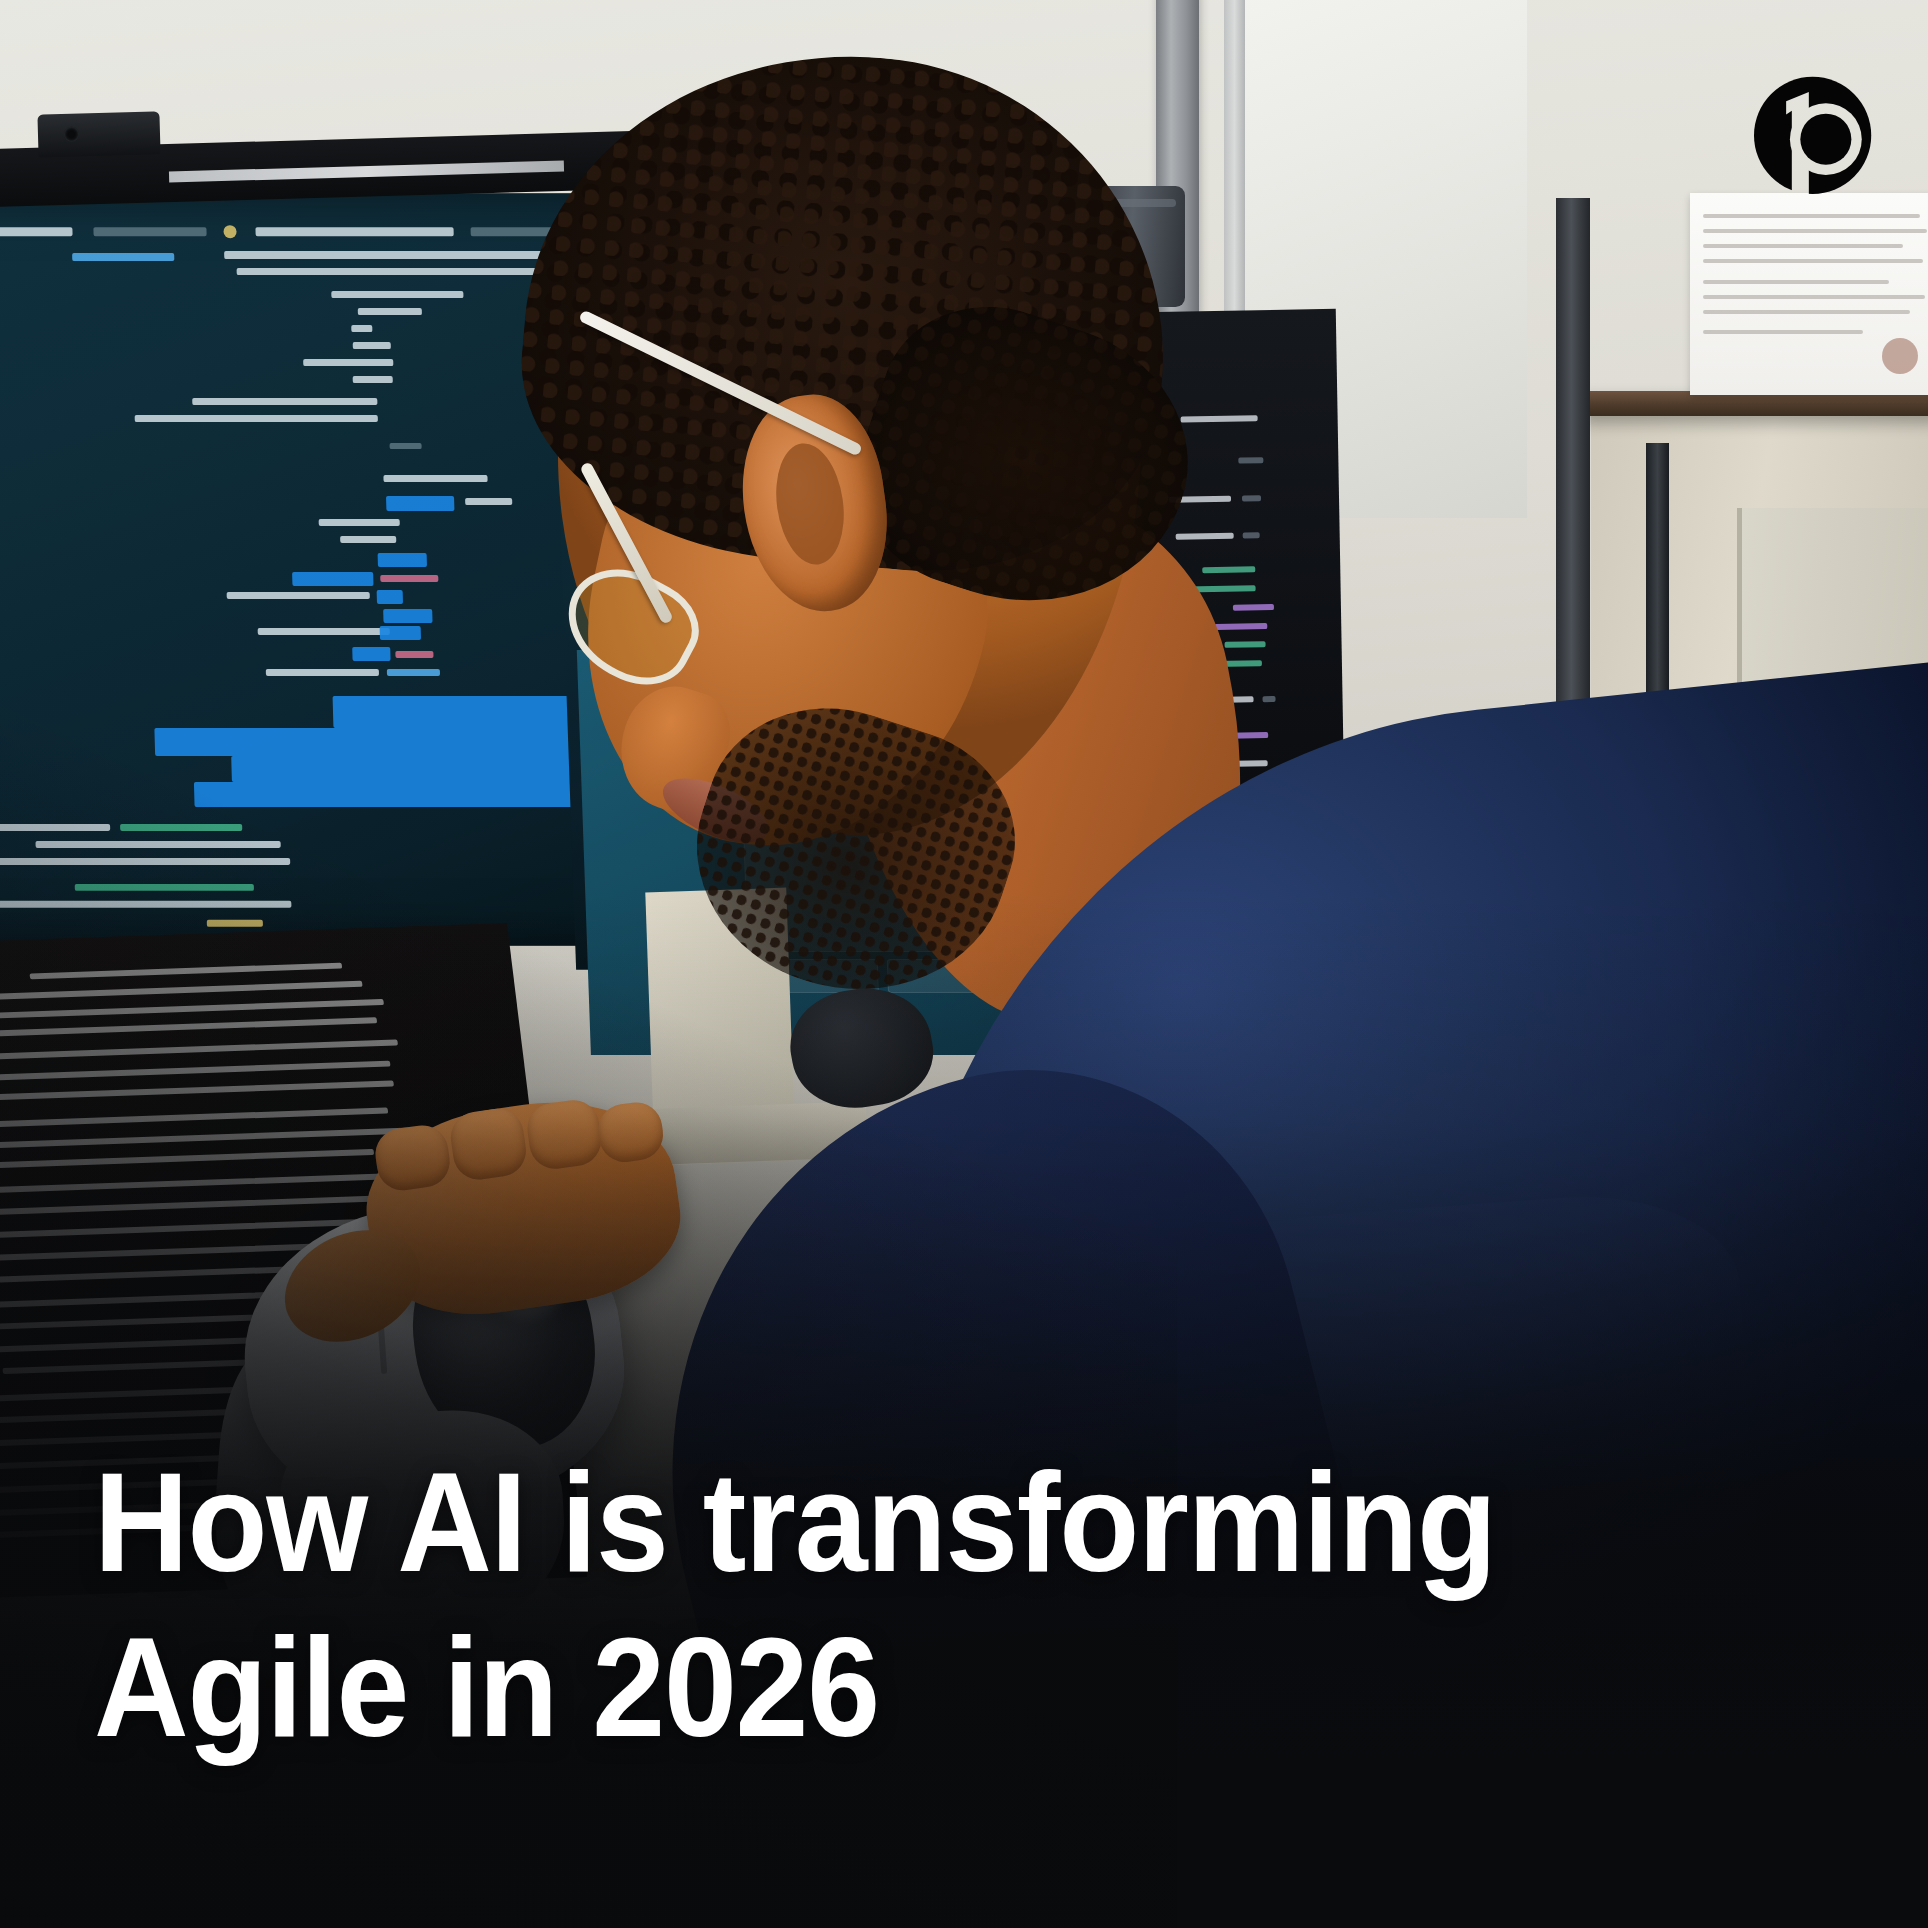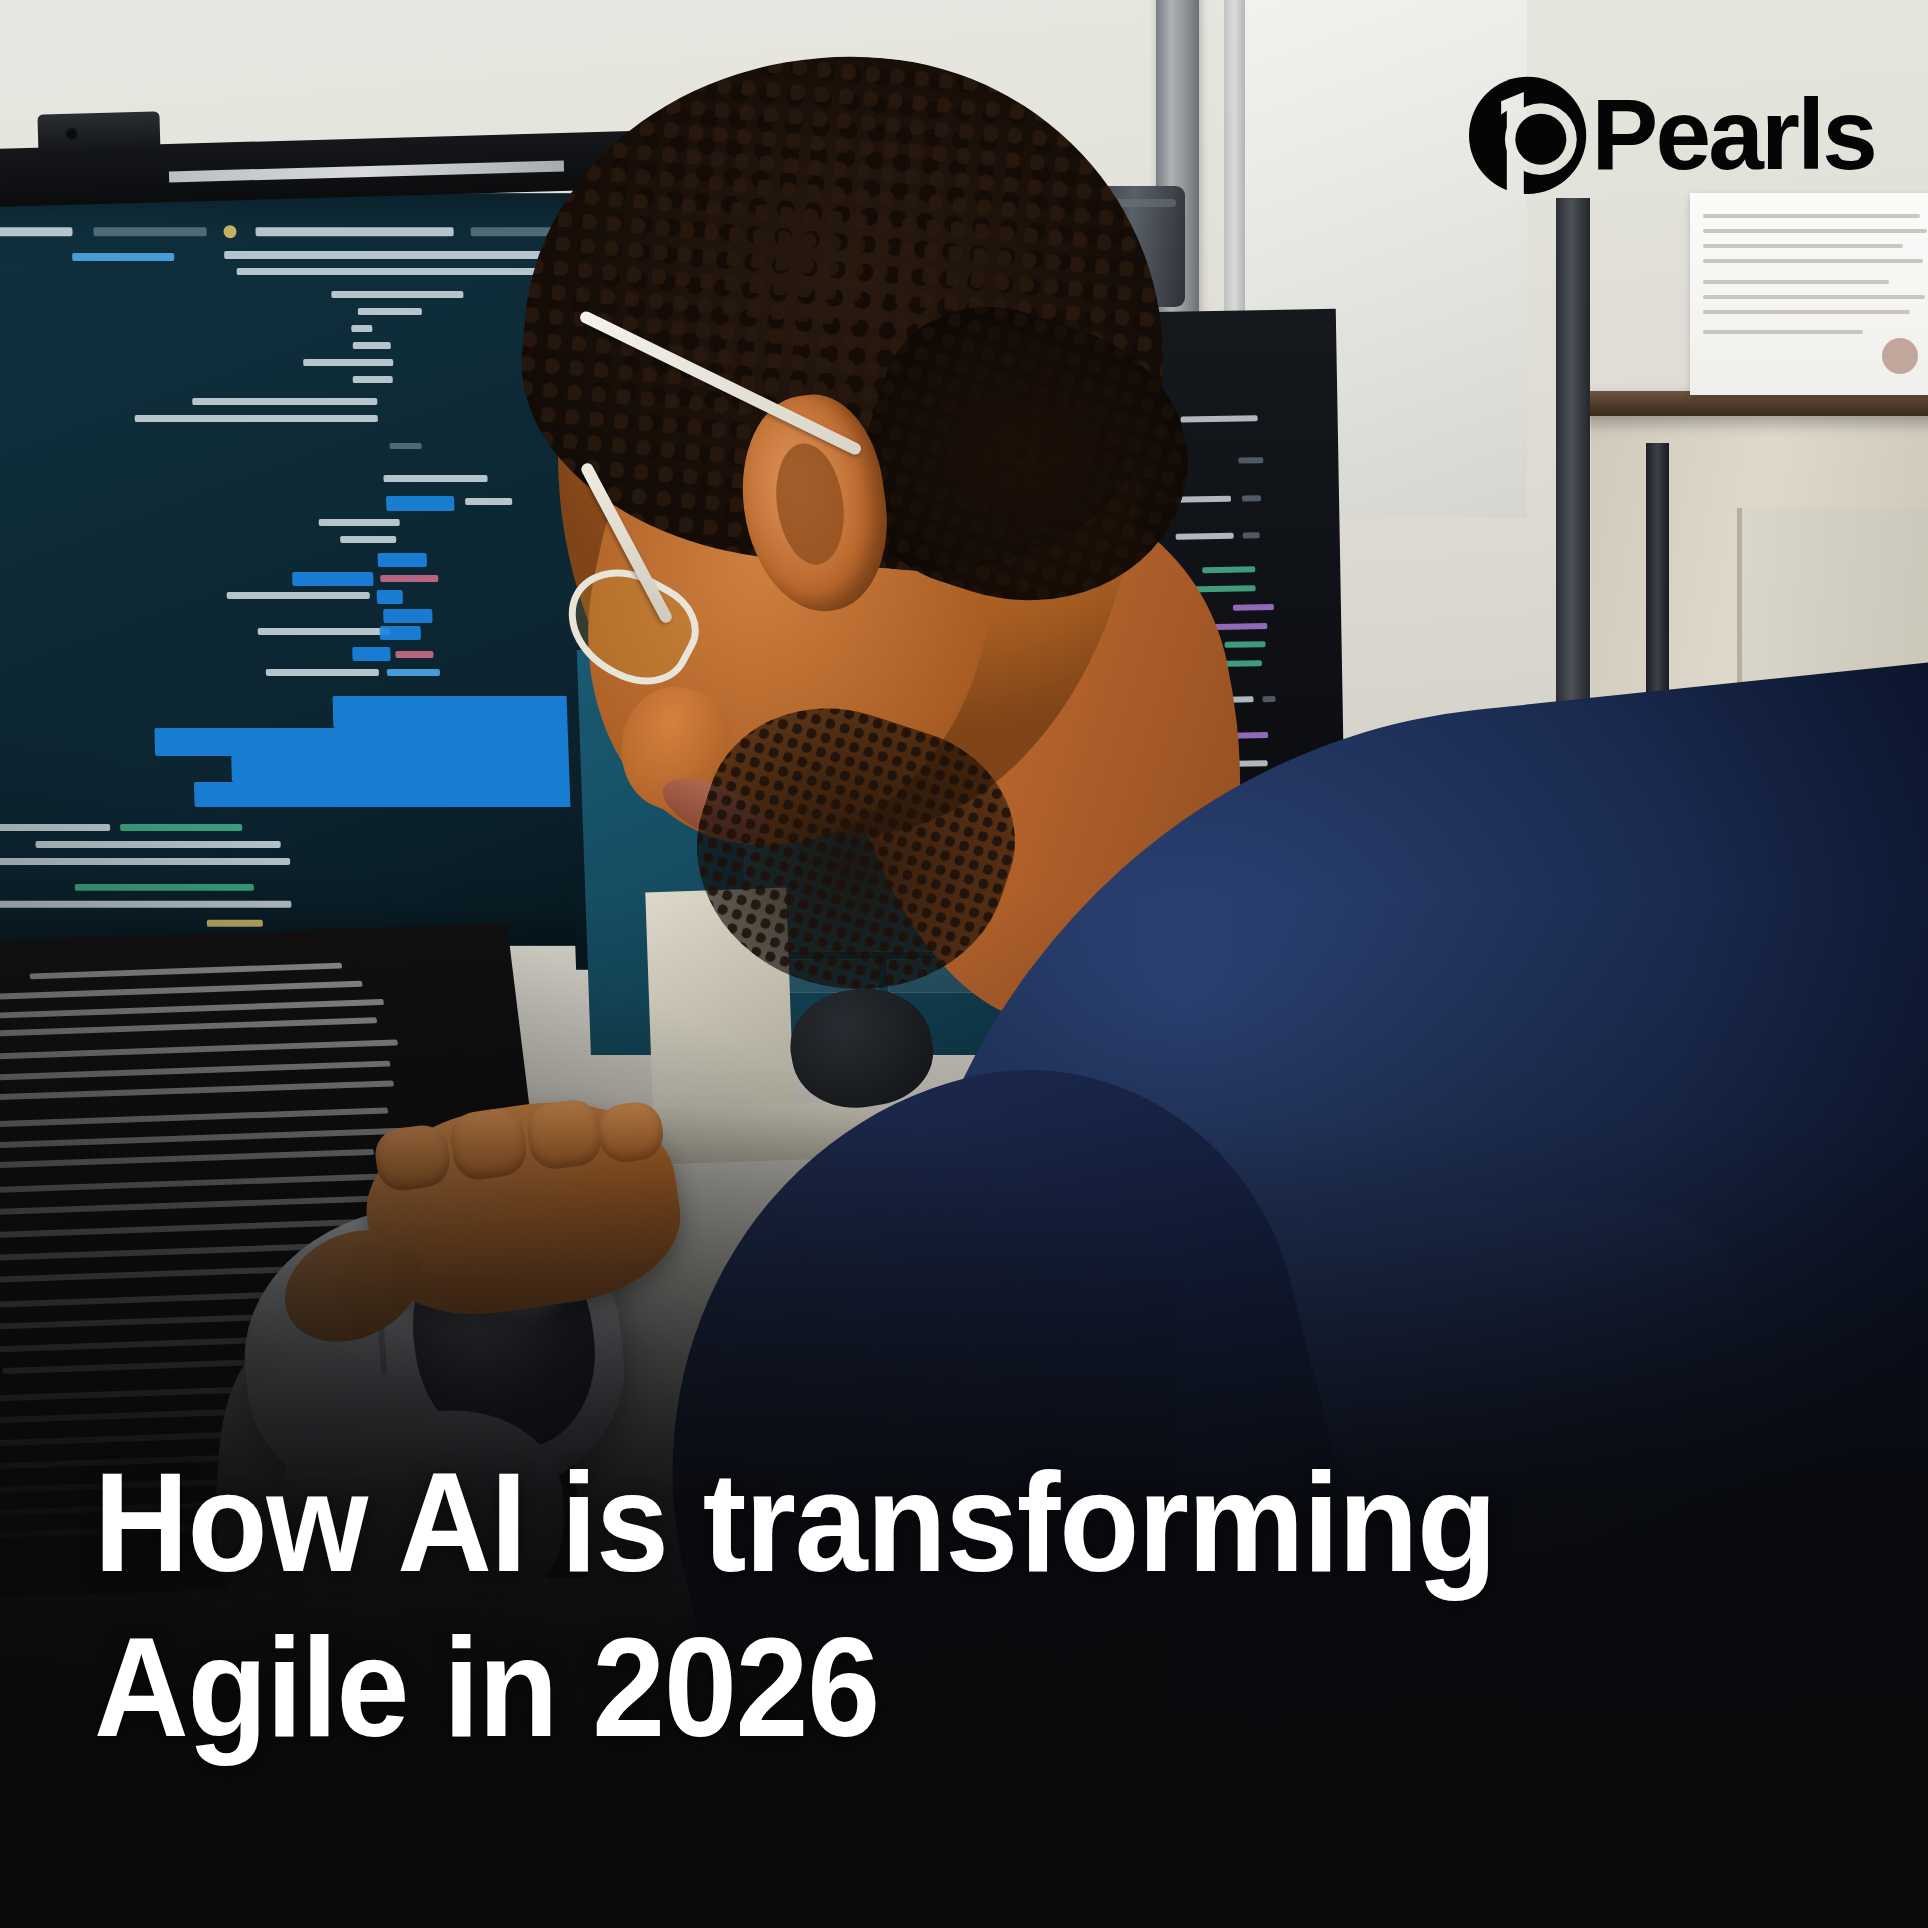--- a/index.html
+++ b/index.html
@@ -677,21 +677,20 @@
           <rect x="0" y="0" width="128" height="128" fill="#fff"></rect>
 
           <path d="M34 30 L58 20 L58 128 L40 128 L40 40 L34 44 Z" fill="#000"></path>
 
           <circle cx="76" cy="70" r="38" fill="#000"></circle>
           <circle cx="76" cy="70" r="27" fill="#fff"></circle>
         </mask>
       </defs>
       <circle cx="62" cy="66" r="62" fill="#050505" mask="url(#m10)"></circle>
     </svg>
-    <span class="logo-word">Pearls</span>
   </div>
 
   <h1 class="headline">
     <span class="l1">How AI is transforming</span>
     <span class="l2">Agile in 2026</span>
   </h1>
 
 </div>
 
 

